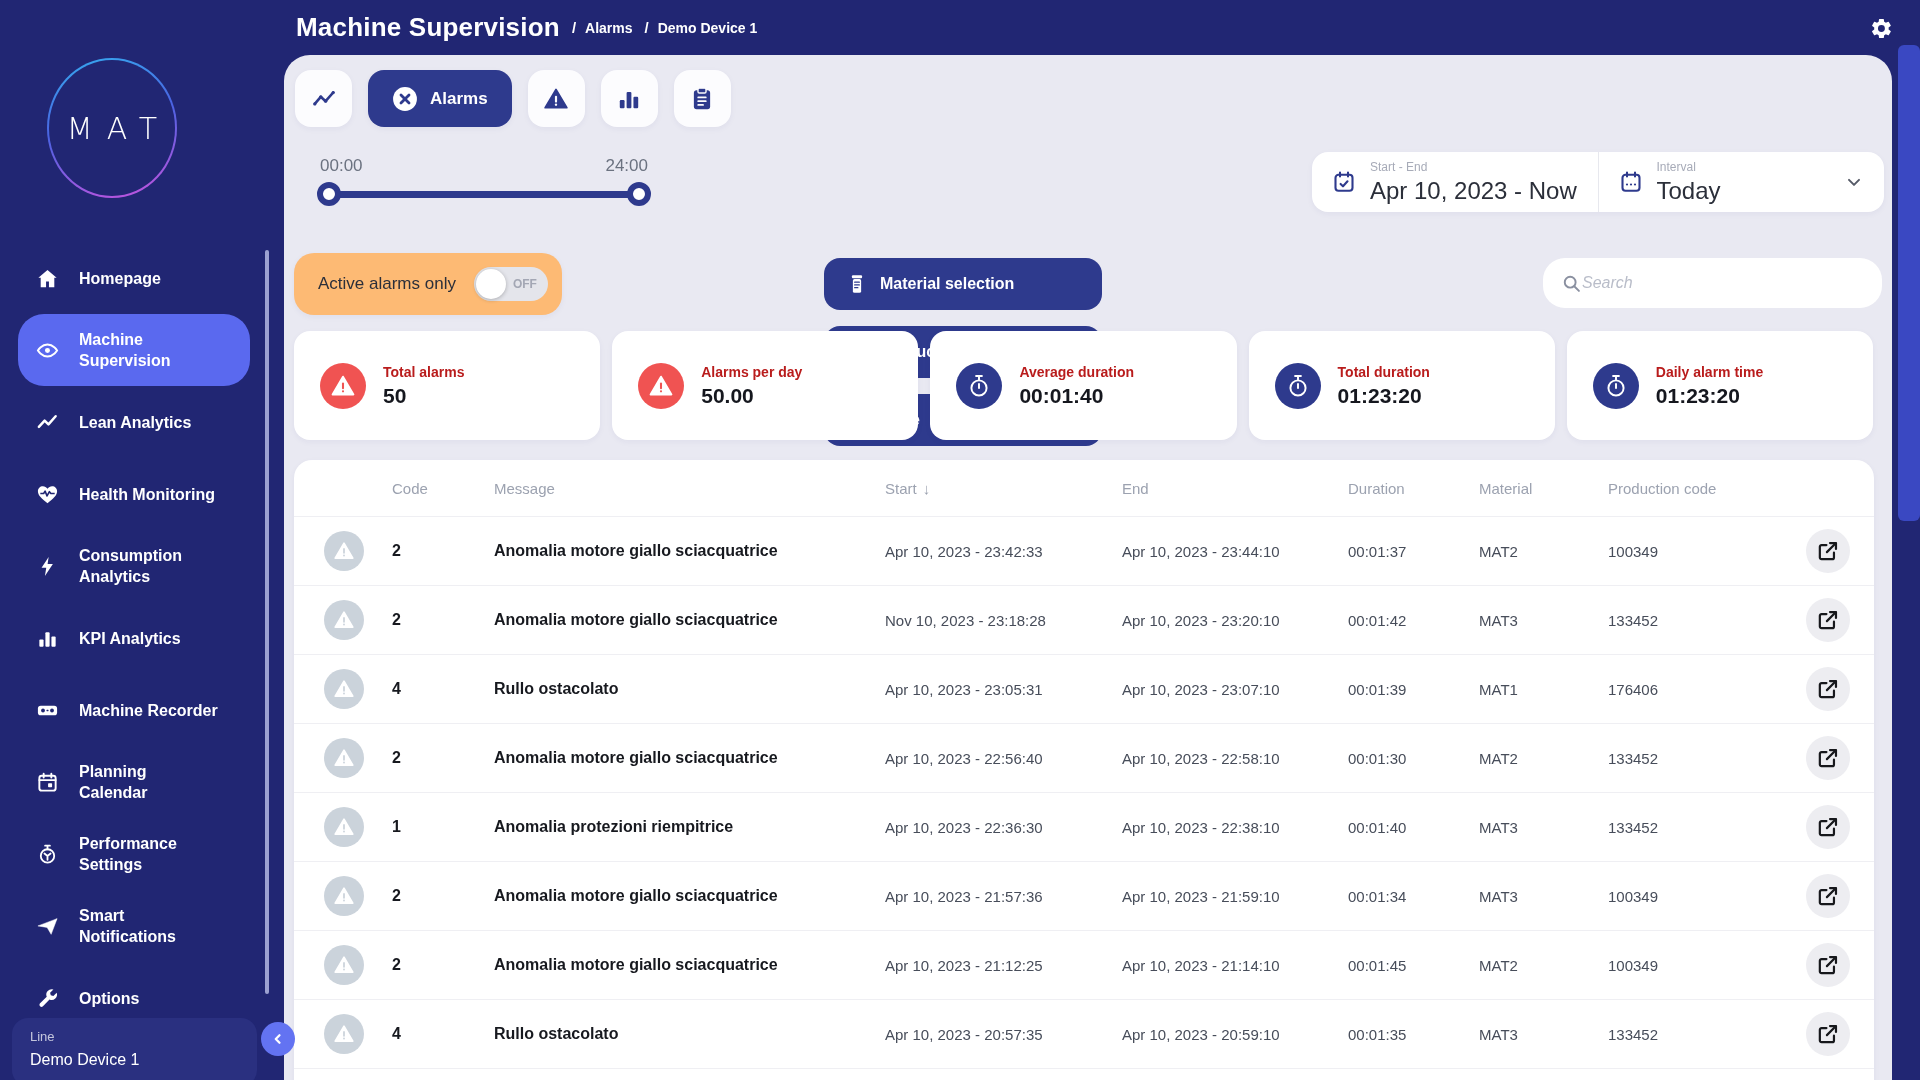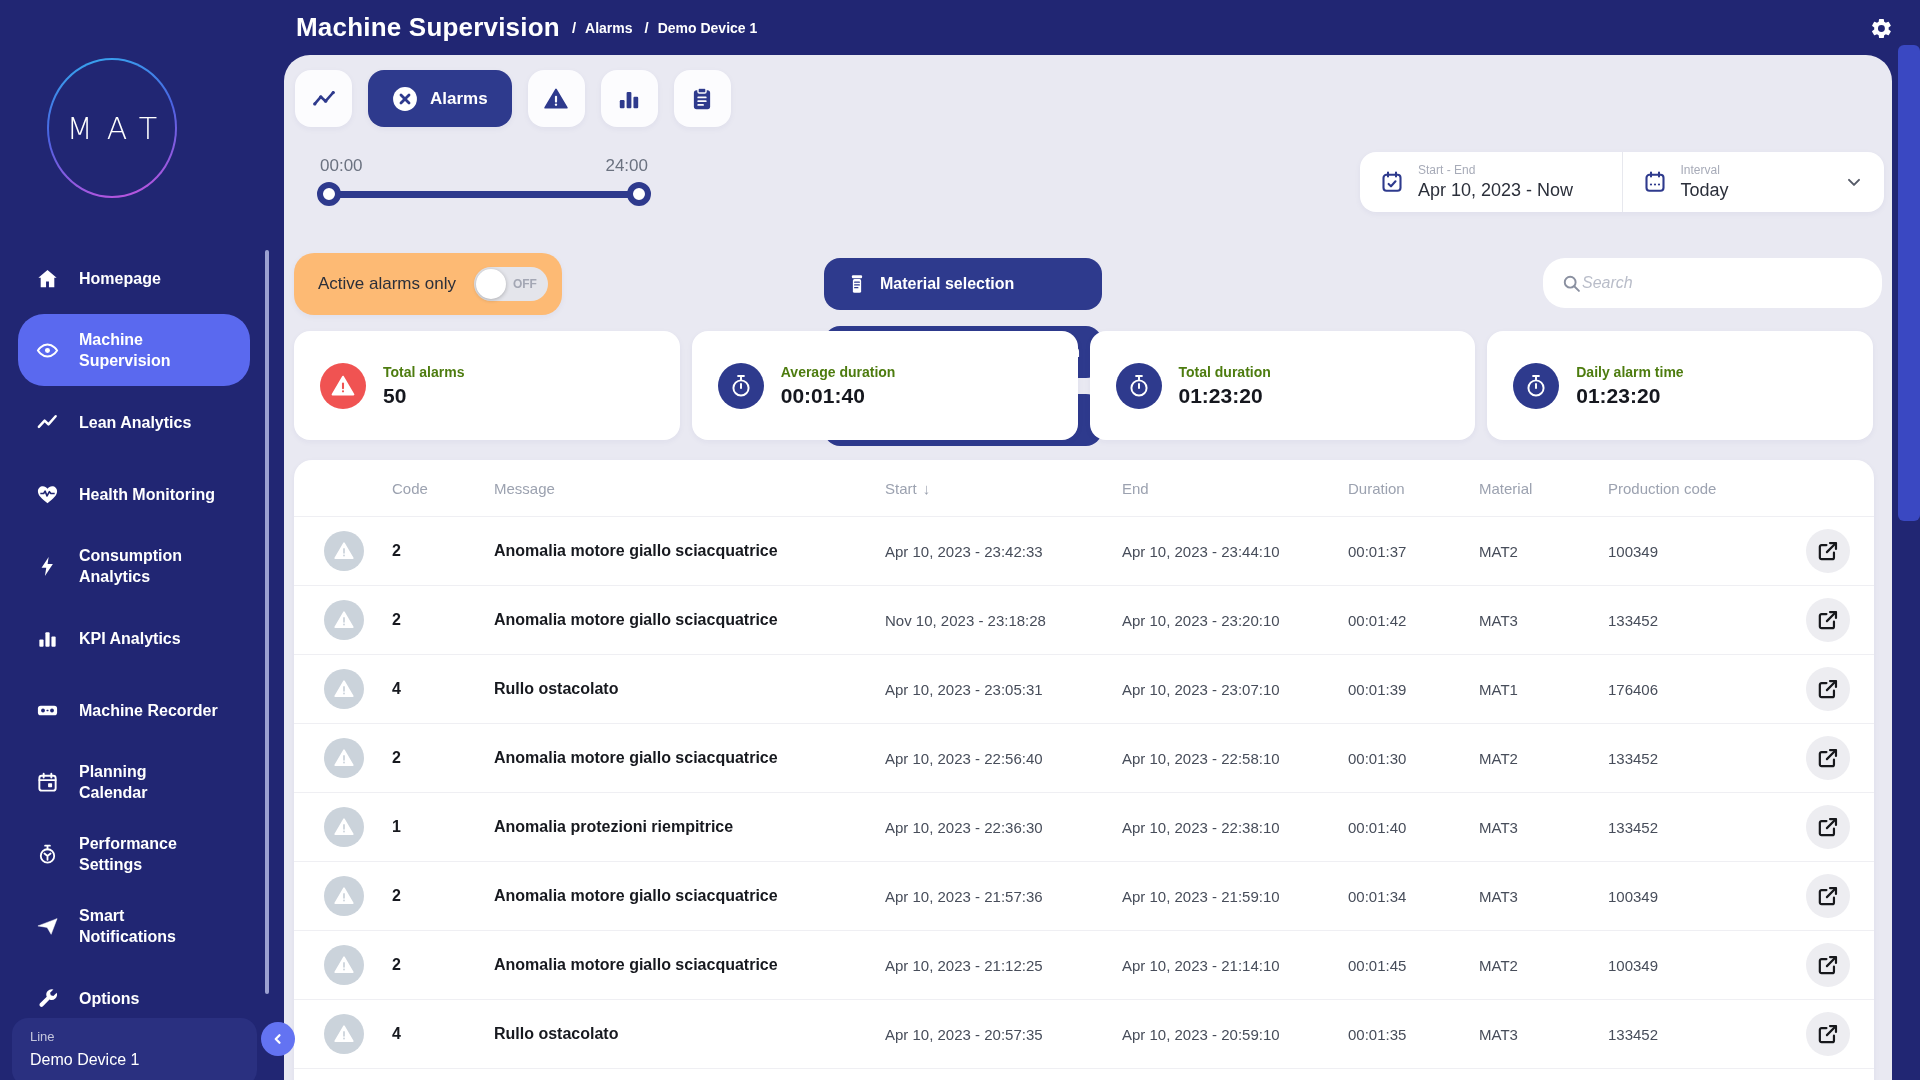--- a/index.html
+++ b/index.html
@@ -59,28 +59,28 @@
   .tab.active{background:var(--accent);color:#fff;padding:0 24px;}
   .tab.active .tlabel{display:inline;font-size:17px;font-weight:700;color:#fff;}
 
   .slider-zone{position:absolute;left:36px;top:101px;width:328px;}
   .slider-labels{display:flex;justify-content:space-between;color:#6B7280;font-size:17px;}
   .slider-track{position:relative;margin-top:15px;height:7px;background:var(--accent);border-radius:4px;}
   .slider-handle{position:absolute;top:-9px;width:24px;height:24px;border-radius:50%;
         background:#fff;border:6px solid var(--accent);}
   .slider-handle.left{left:-3px;} .slider-handle.right{right:-3px;}
 
-  .datecard{position:absolute;right:8px;top:97px;width:524px;height:60px;background:#fff;
+  .datecard{position:absolute;right:8px;top:97px;width:572px;height:60px;background:#fff;
         border-radius:16px;display:flex;align-items:center;box-shadow:0 2px 6px rgba(33,38,110,.05);}
   .datecard .dsec{flex:1;display:flex;align-items:center;gap:14px;padding:0 20px;height:100%;}
   .datecard .dsec + .dsec{border-left:1px solid #E7E8EE;}
   .dic{width:24px;height:24px;color:var(--accent);flex:none;}
   .dic svg{width:24px;height:24px;}
   .dlabel{font-size:12px;color:#A7ABB8;}
-  .dvalue{font-size:18px;color:#2B2F3A;margin-top:3px;}
+  .dvalue{font-size:24px;color:#2B2F3A;margin-top:3px;}
   .dchev{margin-left:auto;color:#565B68;width:20px;height:20px;}
   .dchev svg{width:20px;height:20px;}
 
   .active-card{position:absolute;left:10px;top:198px;height:62px;background:#fdba74;border-radius:20px;
         display:flex;align-items:center;gap:18px;padding:0 14px 0 24px;
         box-shadow:0 2px 6px rgba(33,38,110,.05);}
   .active-label{font-size:17px;color:#2B2F3A;}
   .toggle{position:relative;width:74px;height:34px;border-radius:17px;background:#E4E5EB;}
   .toggle .knob{position:absolute;left:2px;top:2px;width:30px;height:30px;border-radius:50%;
         background:#fff;box-shadow:0 1px 4px rgba(0,0,0,.25);}
@@ -98,21 +98,21 @@
   .searchbox .sic svg{width:21px;height:21px;}
   .searchbox input{border:none;outline:none;flex:1;font-size:16px;font-style:italic;color:#4b5160;background:transparent;}
   .searchbox input::placeholder{color:#B9BDC9;font-style:italic;}
 
   .stats{position:absolute;left:10px;right:19px;top:276px;height:109px;display:flex;gap:12px;}
   .stat-card{flex:1;background:#fff;border-radius:16px;display:flex;align-items:center;gap:17px;
         padding:0 26px;box-shadow:0 2px 6px rgba(33,38,110,.05);}
   .stat-circle{width:46px;height:46px;border-radius:50%;background:var(--stat-accent);flex:none;
         display:flex;align-items:center;justify-content:center;color:#fff;--cut:var(--stat-accent);}
   .stat-circle svg{width:26px;height:26px;}
-  .stat-label{font-size:14px;font-weight:700;color:#4d7c0f;}
+  .stat-label{font-size:14px;font-weight:700;color:#b91c1c;}
   .stat-value{font-size:21px;font-weight:700;color:var(--txt-dark);margin-top:4px;}
 
   .table-card{position:absolute;left:10px;top:405px;width:1580px;height:690px;background:#fff;
         border-radius:18px;box-shadow:0 2px 6px rgba(33,38,110,.05);}
   .thead{display:grid;grid-template-columns:74px 102px 391px 237px 226px 131px 129px 170px 1fr;
         padding:0 24px;height:57px;align-items:center;border-bottom:1px solid #EFEFF3;}
   .th{color:var(--txt-gray);font-size:15px;display:flex;align-items:center;gap:6px;}
   .th .sort{font-size:15px;color:var(--txt-gray);}
   .trow{display:grid;grid-template-columns:74px 102px 391px 237px 226px 131px 129px 170px 1fr;
         padding:0 24px;height:69px;align-items:center;border-bottom:1px solid #EFEFF3;}
@@ -437,61 +437,76 @@
               <path d="M12 9.8v4.2" stroke="var(--cut,#fff)" stroke-width="1.9" stroke-linecap="round"></path>
               <circle cx="12" cy="16.9" r="1" fill="var(--cut,#fff)"></circle>
             </svg>
           </span>
         </span>
         <span>
           <div class="stat-label">Total alarms</div>
           <div class="stat-value">50</div>
         </span>
       </div>
-      <div class="stat-card" style="--stat-accent: #2E3A8D;">
+      <div class="stat-card" style="--stat-accent: #F05352;">
         <span class="stat-circle">
           <span>
-            <svg viewBox="0 0 24 24" fill="none" stroke="currentColor" stroke-width="1.8">
-              <circle cx="12" cy="13.8" r="7"></circle>
-              <path d="M9.3 2.8h5.4M12 2.8v3.2" stroke-linecap="round"></path>
-              <path d="M12 13.8v-3.6" stroke-linecap="round"></path>
+            <svg viewBox="0 0 24 24">
+              <path d="M12 3.4 21.6 19.8H2.4z" fill="currentColor" stroke="currentColor" stroke-width="1.8" stroke-linejoin="round"></path>
+              <path d="M12 9.8v4.2" stroke="var(--cut,#fff)" stroke-width="1.9" stroke-linecap="round"></path>
+              <circle cx="12" cy="16.9" r="1" fill="var(--cut,#fff)"></circle>
             </svg>
           </span>
         </span>
         <span>
-          <div class="stat-label">Average duration</div>
-          <div class="stat-value">00:01:40</div>
+          <div class="stat-label">Alarms per day</div>
+          <div class="stat-value">50.00</div>
         </span>
       </div>
       <div class="stat-card" style="--stat-accent: #2E3A8D;">
         <span class="stat-circle">
           <span>
             <svg viewBox="0 0 24 24" fill="none" stroke="currentColor" stroke-width="1.8">
               <circle cx="12" cy="13.8" r="7"></circle>
               <path d="M9.3 2.8h5.4M12 2.8v3.2" stroke-linecap="round"></path>
               <path d="M12 13.8v-3.6" stroke-linecap="round"></path>
             </svg>
           </span>
         </span>
         <span>
-          <div class="stat-label">Total duration</div>
-          <div class="stat-value">01:23:20</div>
+          <div class="stat-label">Average duration</div>
+          <div class="stat-value">00:01:40</div>
         </span>
       </div>
       <div class="stat-card" style="--stat-accent: #2E3A8D;">
         <span class="stat-circle">
           <span>
             <svg viewBox="0 0 24 24" fill="none" stroke="currentColor" stroke-width="1.8">
               <circle cx="12" cy="13.8" r="7"></circle>
               <path d="M9.3 2.8h5.4M12 2.8v3.2" stroke-linecap="round"></path>
               <path d="M12 13.8v-3.6" stroke-linecap="round"></path>
             </svg>
           </span>
         </span>
         <span>
+          <div class="stat-label">Total duration</div>
+          <div class="stat-value">01:23:20</div>
+        </span>
+      </div>
+      <div class="stat-card" style="--stat-accent: #2E3A8D;">
+        <span class="stat-circle">
+          <span>
+            <svg viewBox="0 0 24 24" fill="none" stroke="currentColor" stroke-width="1.8">
+              <circle cx="12" cy="13.8" r="7"></circle>
+              <path d="M9.3 2.8h5.4M12 2.8v3.2" stroke-linecap="round"></path>
+              <path d="M12 13.8v-3.6" stroke-linecap="round"></path>
+            </svg>
+          </span>
+        </span>
+        <span>
           <div class="stat-label">Daily alarm time</div>
           <div class="stat-value">01:23:20</div>
         </span>
       </div>
     </div>
 
   <div class="table-card">
     <div class="thead">
       <div class="th"></div>
 

